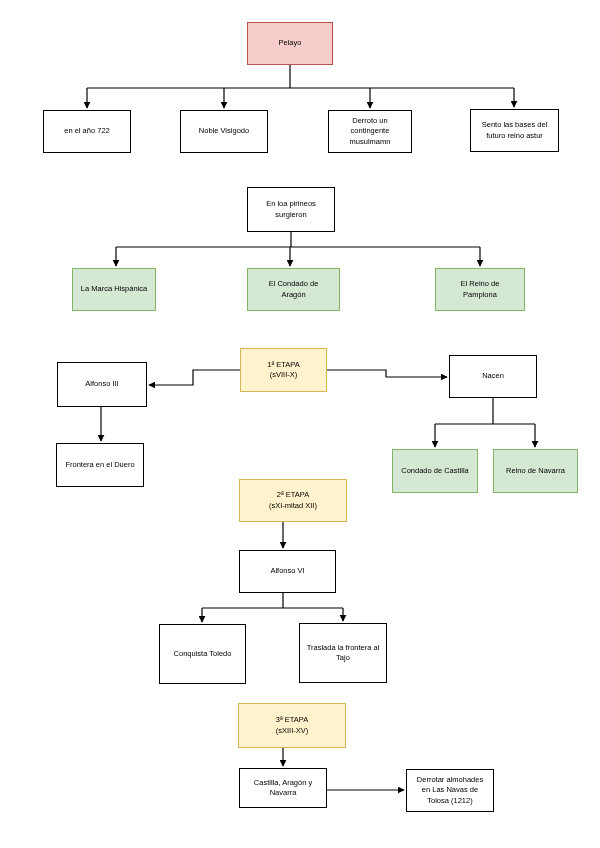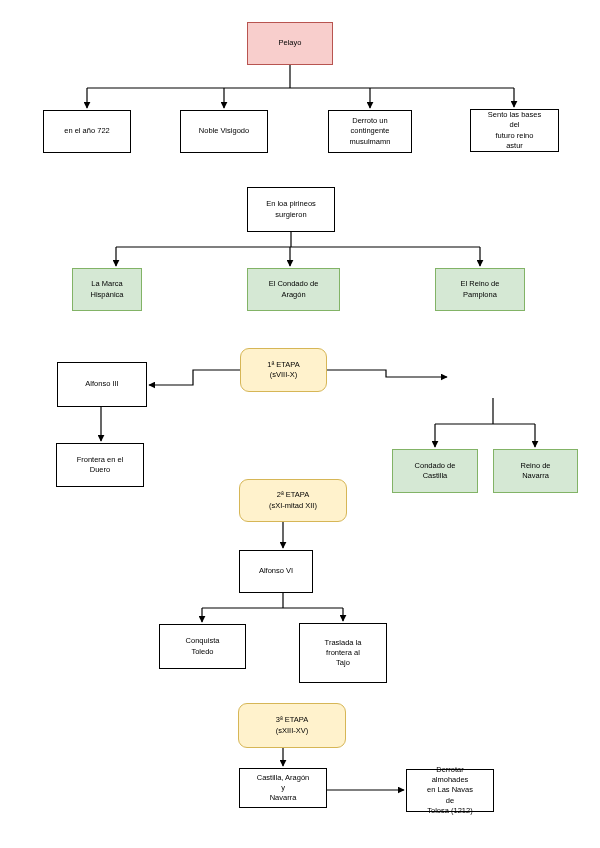--- a/index.html
+++ b/index.html
@@ -9,25 +9,25 @@
     font-family:"Liberation Sans",sans-serif;
     overflow:hidden;
   }
   svg.edges{position:absolute;left:0;top:0;width:600px;height:848px;}
   .node{
     position:absolute;box-sizing:border-box;
     display:flex;align-items:center;justify-content:center;
     text-align:center;white-space:pre-line;
     font-size:7.5px;line-height:1.35;color:#000;
     background:#ffffff;border:1.5px solid var(--node-border,#000);
-    padding:1px 16px;
+    padding:1px 2px;
   }
   .node.pink{background:var(--pink-fill);border-color:var(--pink-border);}
   .node.green{background:var(--green-fill);border-color:var(--green-border);}
-  .node.yellow{background:var(--yellow-fill);border-color:var(--yellow-border);border-radius:9px;}
+  .node.yellow{background:var(--yellow-fill);border-color:var(--yellow-border);}
   .edge{stroke:var(--edge,#000);stroke-width:1.2;fill:none;}
 </style>
 </head>
 <body>
 
 <div class="canvas">
 
   <svg class="edges" viewBox="0 0 600 848">
     <defs>
       <marker id="arr" viewBox="0 0 10 10" refX="9" refY="5" markerWidth="7" markerHeight="7" markerUnits="userSpaceOnUse" orient="auto-start-reverse">
@@ -90,37 +90,38 @@
   <div class="node" style="left:43px;top:110px;width:88px;height:43px">en el año 722</div>
   <div class="node" style="left:180px;top:110px;width:88px;height:43px">Noble Visigodo</div>
   <div class="node" style="left:328px;top:110px;width:84px;height:43px">Derroto un
 contingente
 musulmamn</div>
   <div class="node" style="left:470px;top:109px;width:89px;height:43px">Sento las bases del
 futuro reino astur</div>
 
   <div class="node" style="left:247px;top:187px;width:88px;height:45px">En loa pirineos
 surgieron</div>
-  <div class="node green" style="left:72px;top:268px;width:70px;height:43px">La Marca Hispánica</div>
+  <div class="node green" style="left:72px;top:268px;width:84px;height:43px">La Marca Hispánica</div>
   <div class="node green" style="left:247px;top:268px;width:93px;height:43px">El Condado de
 Aragón</div>
   <div class="node green" style="left:435px;top:268px;width:90px;height:43px">El Reino de
 Pamplona</div>
 
   <div class="node yellow" style="left:240px;top:348px;width:87px;height:44px">1ª ETAPA
 (sVIII-X)</div>
   <div class="node" style="left:57px;top:362px;width:90px;height:45px">Alfonso III</div>
+  <div class="node" style="left:449px;top:355px;width:88px;height:43px">Nacen</div>
   <div class="node" style="left:56px;top:443px;width:88px;height:44px">Frontera en el Duero</div>
   <div class="node green" style="left:392px;top:449px;width:86px;height:44px">Condado de Castilla</div>
   <div class="node green" style="left:493px;top:449px;width:85px;height:44px">Reino de Navarra</div>
 
   <div class="node yellow" style="left:239px;top:479px;width:108px;height:43px">2ª ETAPA
 (sXI-mitad XII)</div>
-  <div class="node" style="left:239px;top:550px;width:74px;height:43px">Alfonso VI</div>
-  <div class="node" style="left:159px;top:624px;width:87px;height:45px">Conquista Toledo</div>
+  <div class="node" style="left:239px;top:550px;width:97px;height:43px">Alfonso VI</div>
+  <div class="node" style="left:159px;top:624px;width:87px;height:60px">Conquista Toledo</div>
   <div class="node" style="left:299px;top:623px;width:88px;height:60px">Traslada la frontera al
 Tajo</div>
 
   <div class="node yellow" style="left:238px;top:703px;width:108px;height:45px">3ª ETAPA
 (sXIII-XV)</div>
   <div class="node" style="left:239px;top:768px;width:88px;height:40px">Castilla, Aragón y
 Navarra</div>
   <div class="node" style="left:406px;top:769px;width:88px;height:43px">Derrotar almohades
 en Las Navas de
 Tolosa (1212)</div>

